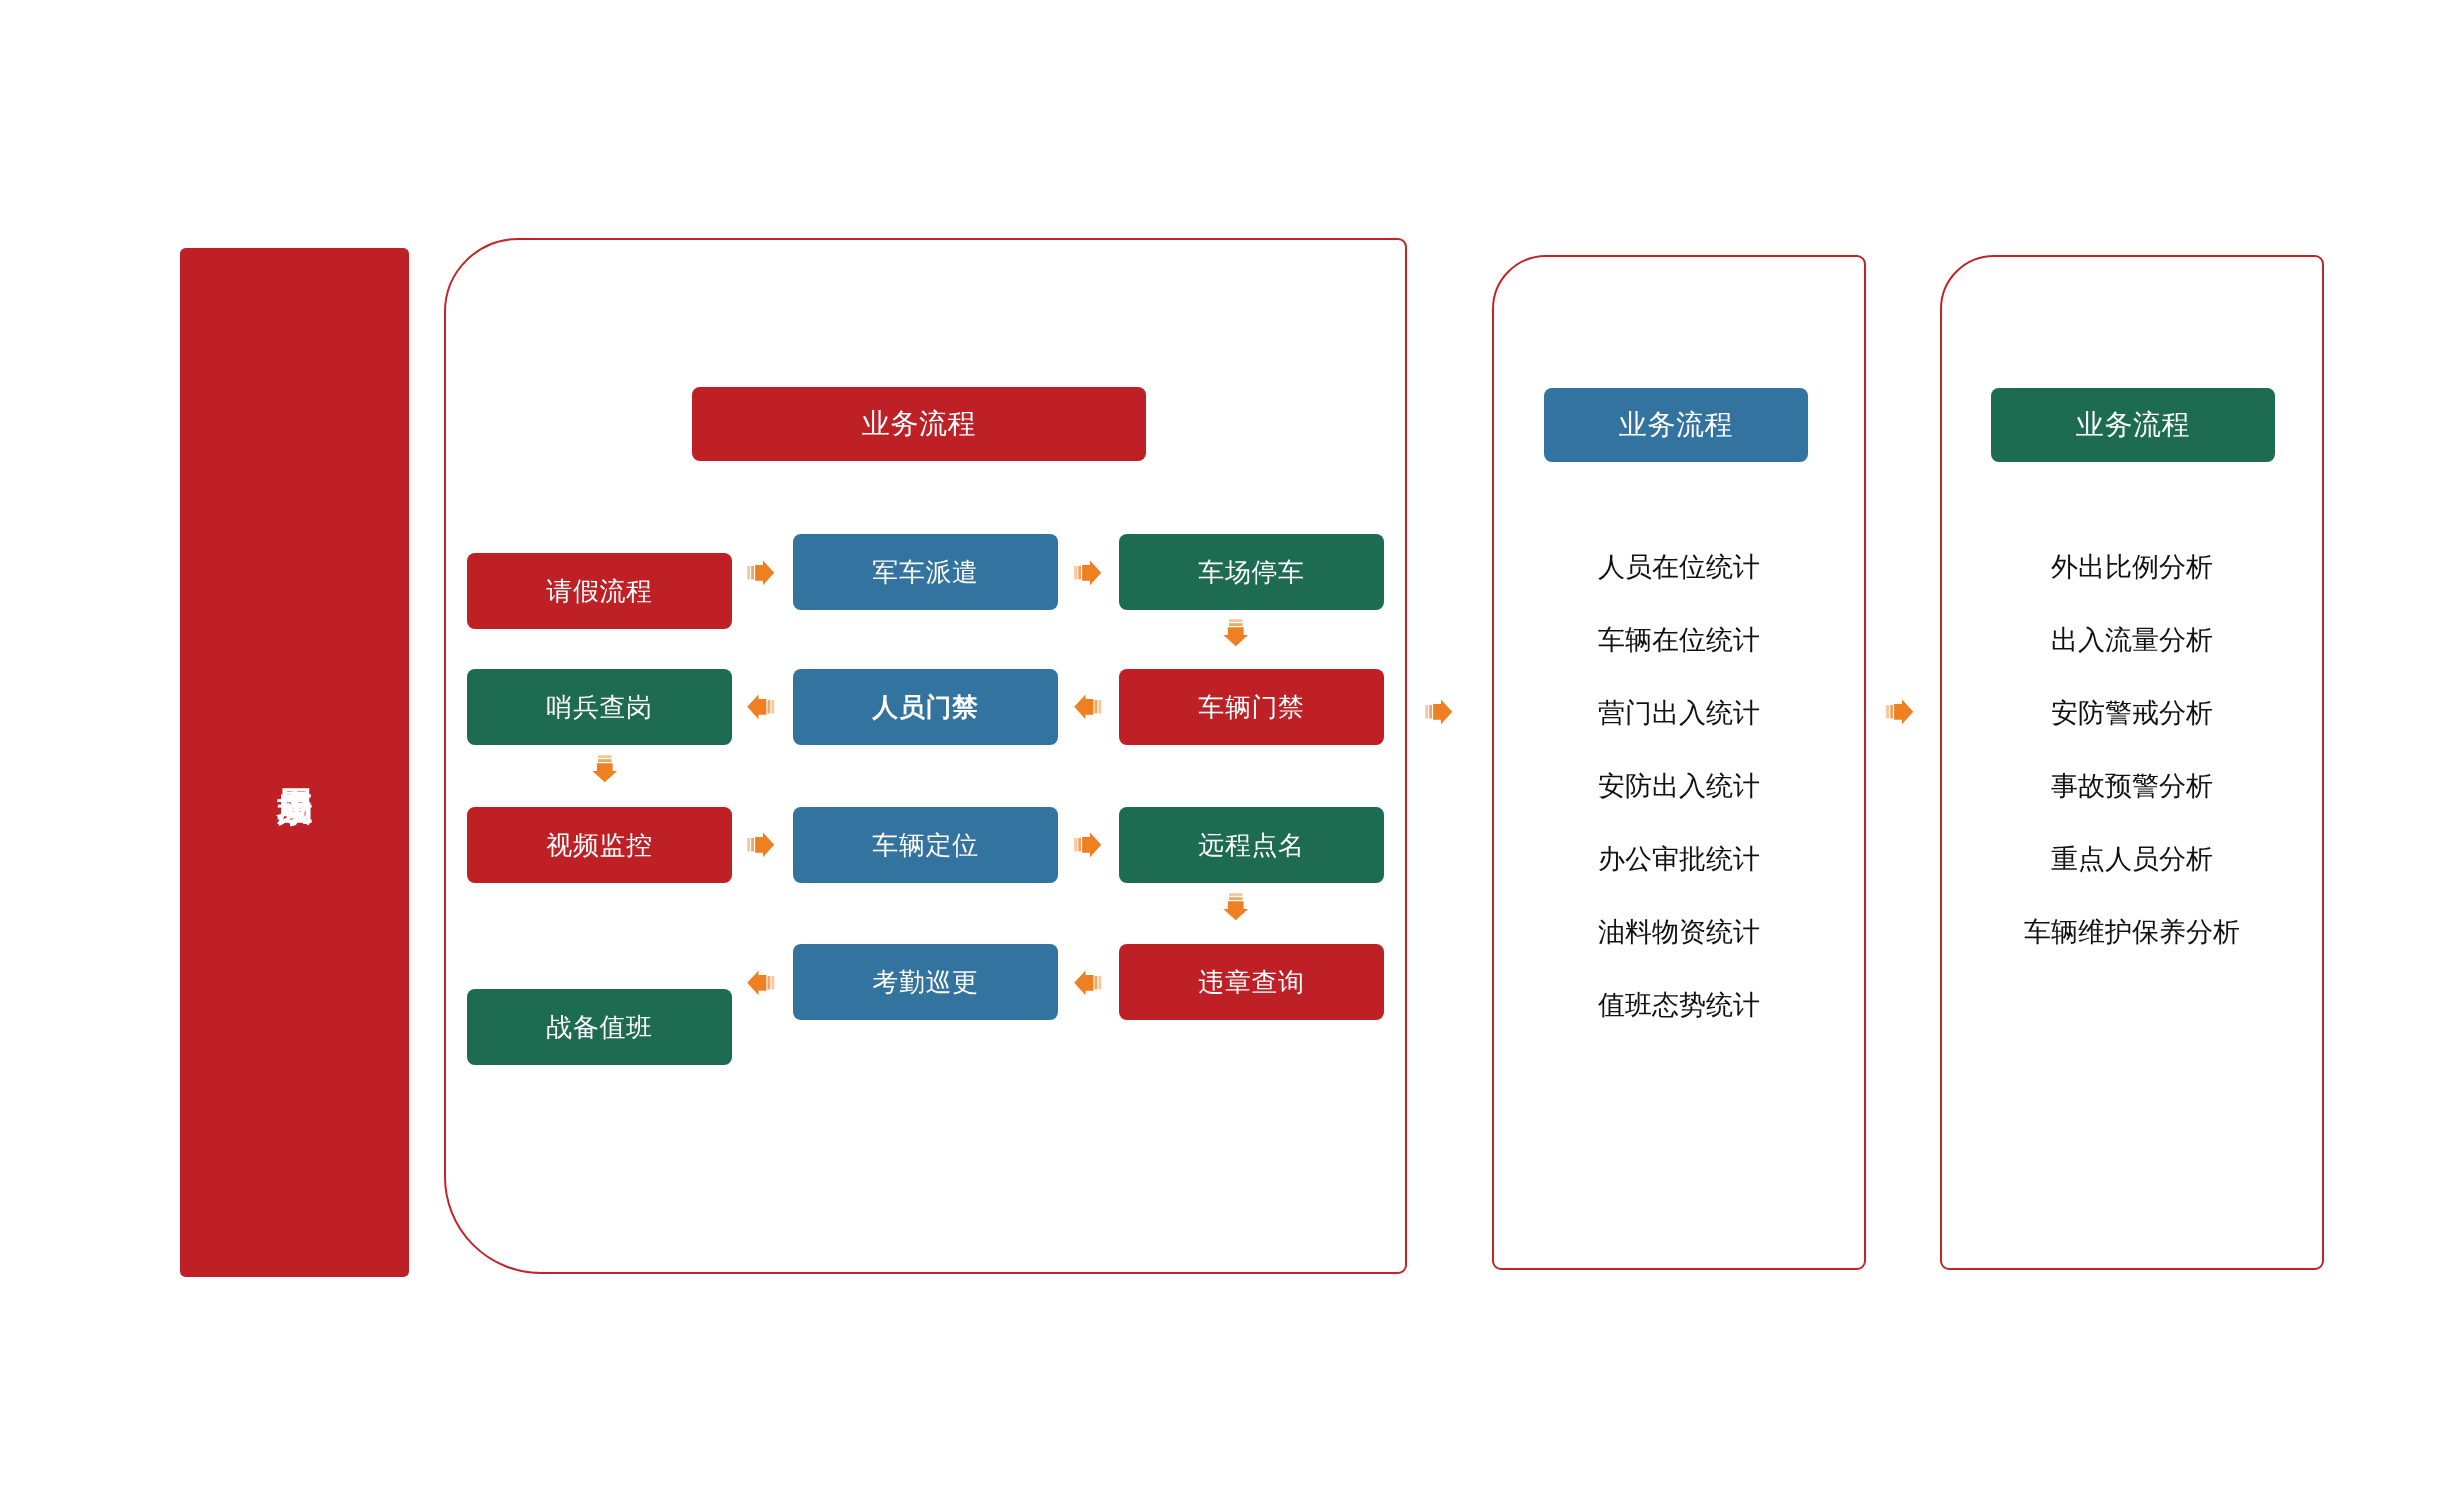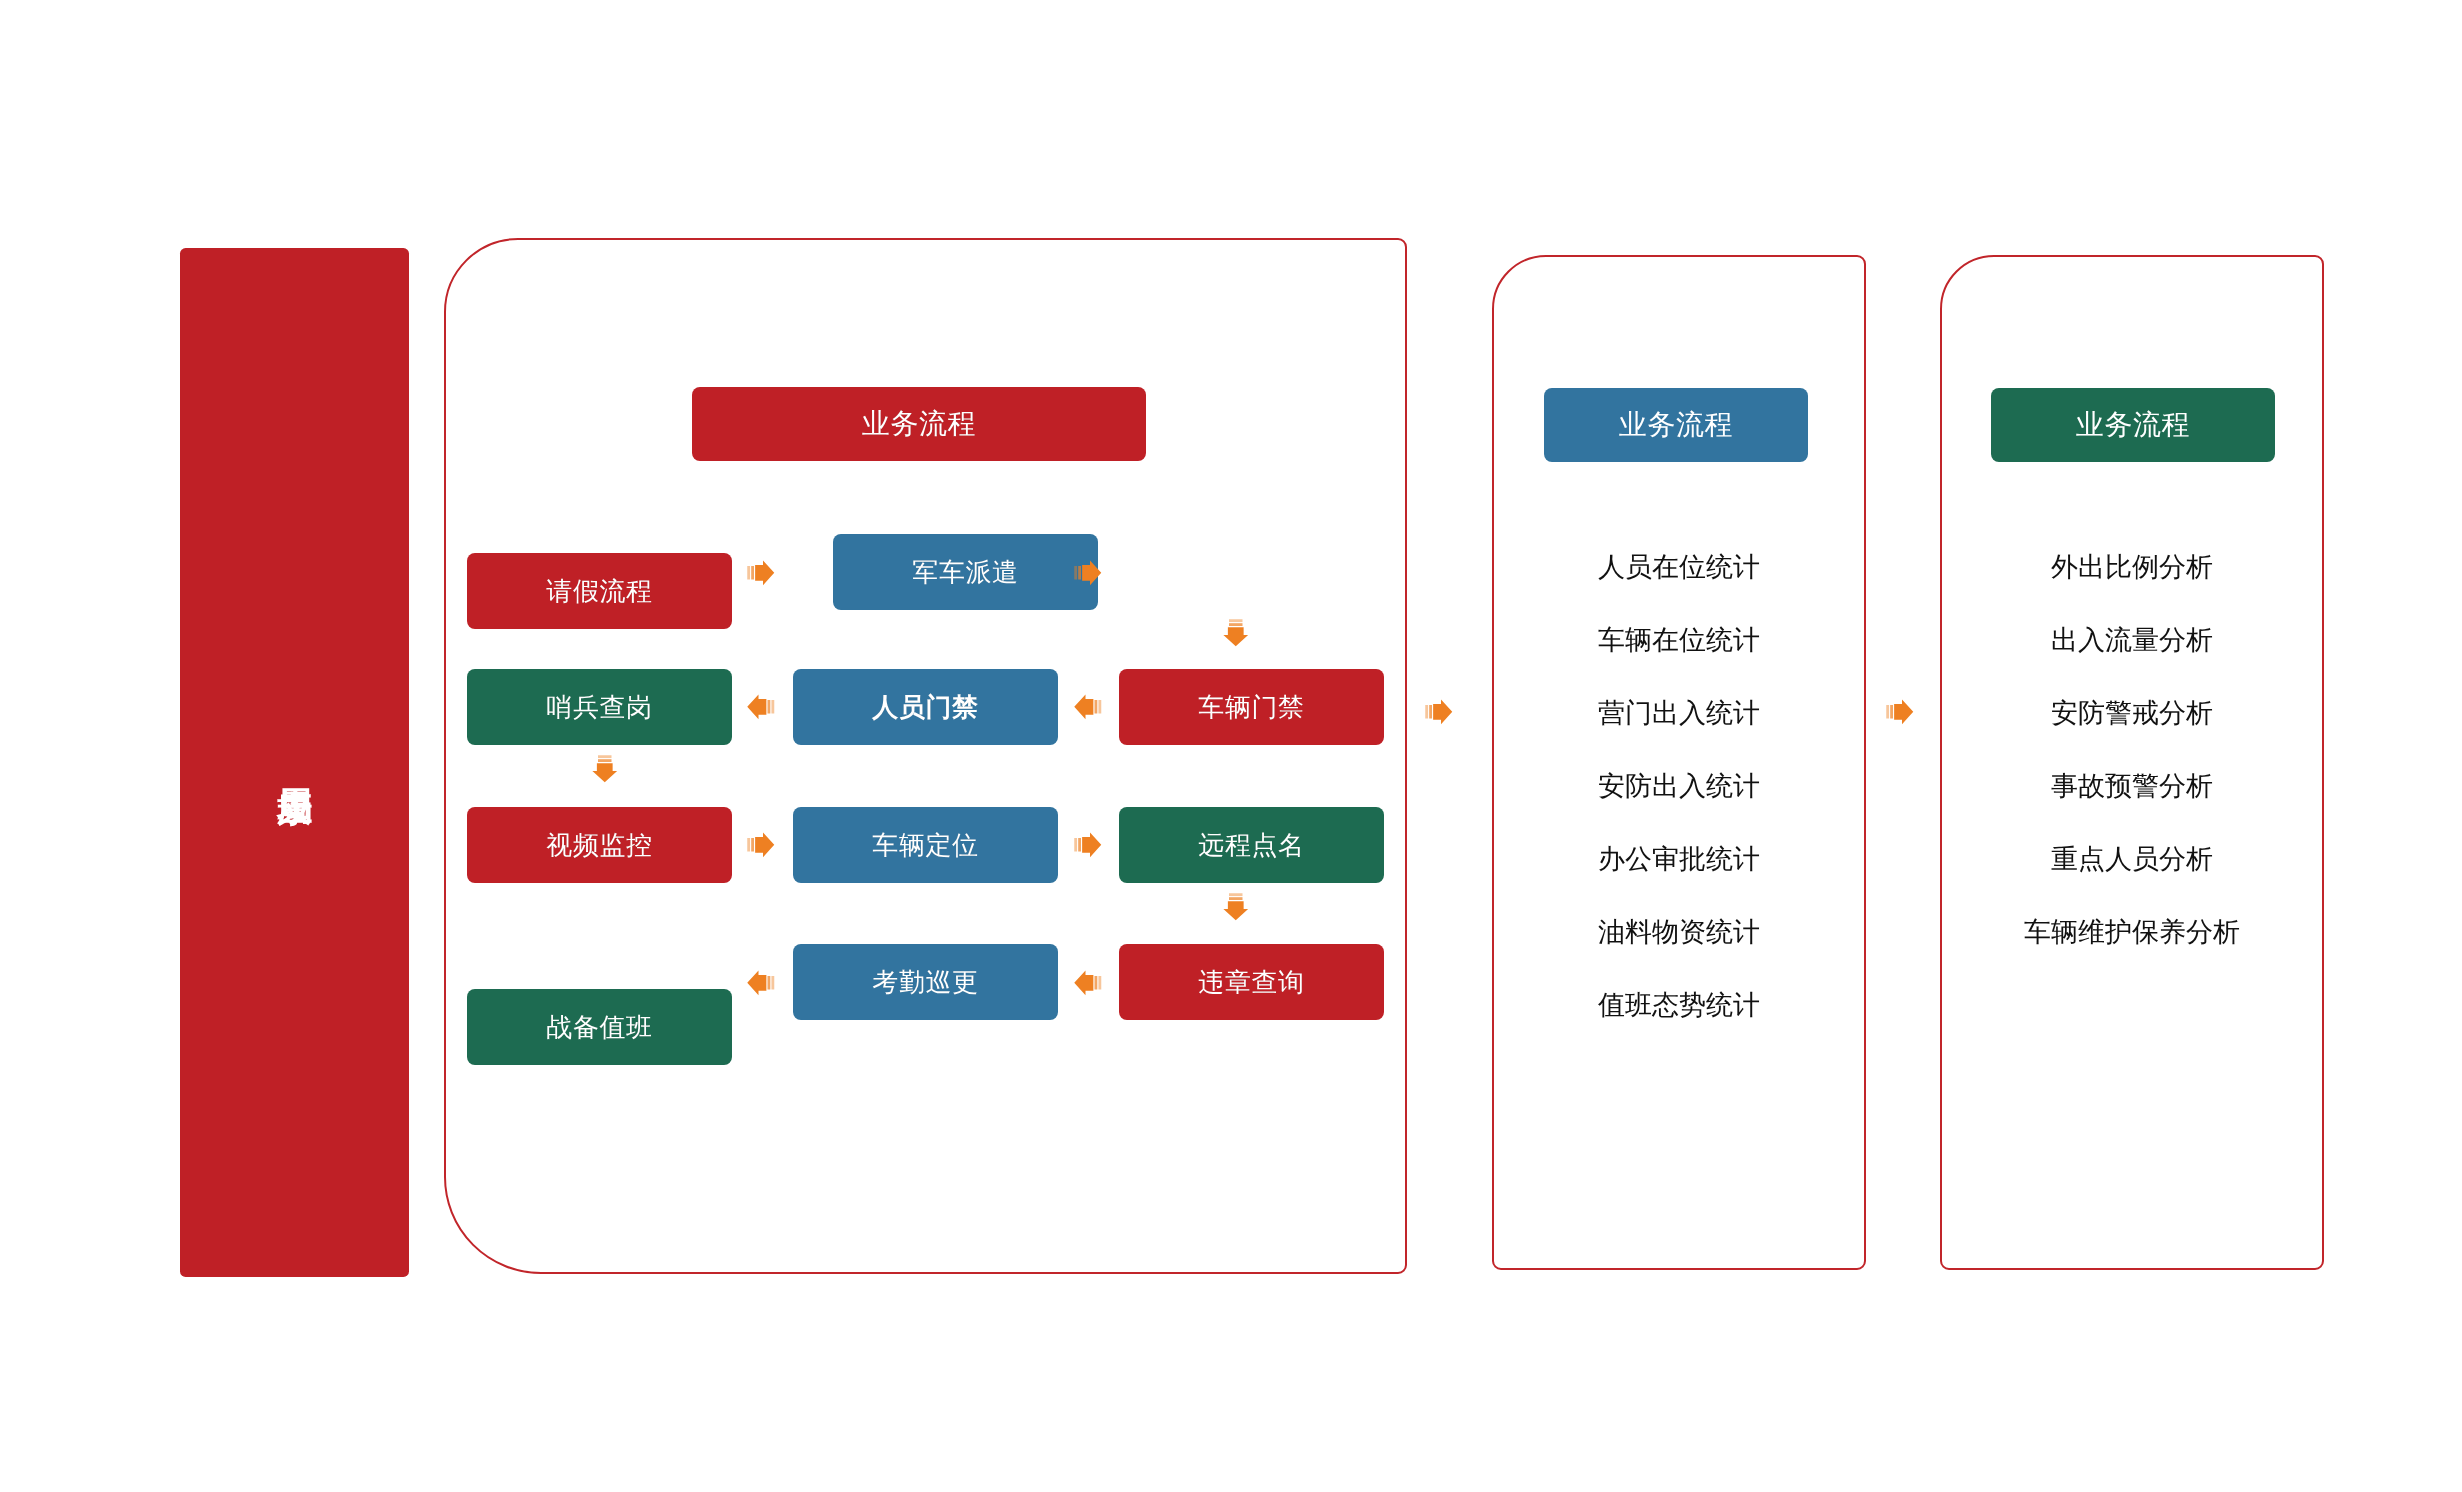--- a/index.html
+++ b/index.html
@@ -130,21 +130,22 @@
 
   <div class="side-banner">
     <span class="side-banner-text">应用场景</span>
   </div>
 
   <div class="panel" id="panel-flow"></div>
 
   <div class="chip c-red" id="flow-header">业务流程</div>
 
   <div class="chip c-red flow-chip" style="left:467px;  top:553px;text-align:right;">请假流程</div>
-  <div class="chip c-blue flow-chip" style="left:793px; top:534px;margin-left:40px;">军车派遣</div>
+  <div class="chip c-blue flow-chip" style="left:793px; top:534px;">军车派遣</div>
+  <div class="chip c-green flow-chip" style="left:1119px; top:534px;">车场停车</div>
 
   <div class="chip c-green flow-chip" style="left:467px;  top:669px;">哨兵查岗</div>
   <div class="chip c-blue flow-chip" style="left:793px; top:669px;font-weight:bold;">人员门禁</div>
   <div class="chip c-red flow-chip" style="left:467px;  top:807px;">视频监控</div>
 
   <div class="chip c-red flow-chip" style="left:1119px; top:669px;">车辆门禁</div>
   <div class="chip c-blue flow-chip" style="left:793px; top:807px;">车辆定位</div>
   <div class="chip c-green flow-chip" style="left:1119px; top:807px;">远程点名</div>
 
   <div class="chip c-green flow-chip" style="left:467px;  top:944px;margin-top:45px;">战备值班</div>

